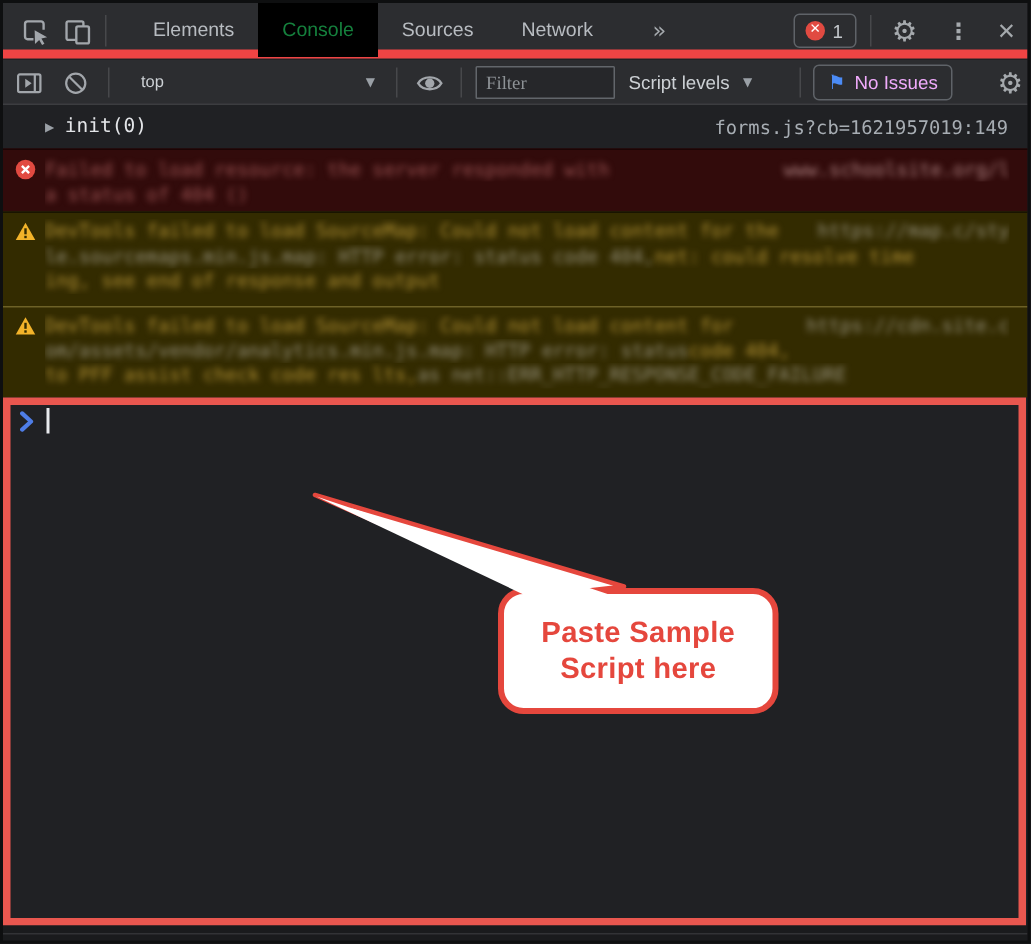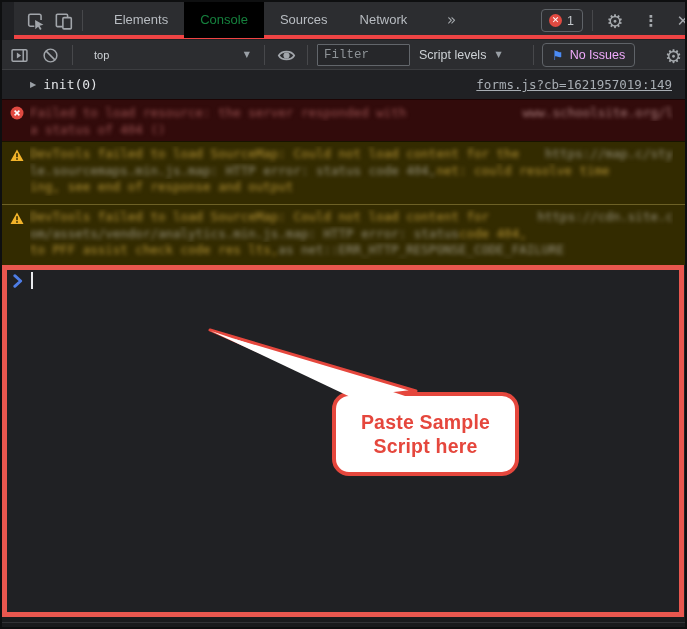--- a/index.html
+++ b/index.html
@@ -4,21 +4,21 @@
 <style>
   * { margin:0; padding:0; box-sizing:border-box; }
   html,body { background:#101113; }
   body { font-family:"Liberation Sans", sans-serif; }
 
   .window { position:relative; width:687px; height:629px; background:#202124; overflow:hidden; }
   .frame  { position:absolute; inset:0; border:2px solid #0e0f10; pointer-events:none; z-index:60; }
 
   
   .tabbar { position:absolute; left:2px; right:2px; top:2px; height:37px;
-            background:#2c2d30; border-bottom:4px solid #ef4444;margin-left:12px; }
+            background:#2c2d30; border-bottom:6px solid #ef4444; }
   .tb-icon { position:absolute; top:9px; width:20px; height:20px; display:flex;
              align-items:center; justify-content:center; cursor:pointer; }
   .vsep { position:absolute; top:8px; width:1px; height:21px; background:#47484b; }
   .tabs { position:absolute; left:84px; top:0; height:36px; display:flex; }
   .tab  { height:36px; line-height:36px; padding:0 16px; font-size:13px; color:#b8bcc1; cursor:pointer; }
   .tab.active { background:#000; color:#15803d; }
   .more-tabs { position:absolute; left:433px; top:0; height:36px; line-height:36px;
                font-size:15px; color:#b8bcc1; cursor:pointer; }
   .err-badge { position:absolute; left:527px; top:7px; height:23px; min-width:42px;
                border:1px solid #5f6368; border-radius:4px; display:flex; align-items:center;
@@ -35,39 +35,39 @@
   .tl-icon { position:absolute; top:6px; width:19px; height:19px; display:flex;
              align-items:center; justify-content:center; cursor:pointer; }
   .toolbar .vsep { top:5px; height:20px; }
   .ctx-select { position:absolute; left:84px; top:0; width:172px; height:29px; display:flex;
                 align-items:center; justify-content:space-between; padding:0 8px; cursor:pointer; }
   .ctx-select .lbl { font-size:11px; color:#cdd1d5; }
   .dd-arrow { font-size:8px; color:#9aa0a6; font-family:"DejaVu Sans", sans-serif; }
   .filter-input { position:absolute; left:315px; top:4px; width:93px; height:22px;
                   background:#26272a; border:1px solid #62666b; color:#cdd1d5;
                   font-size:12.5px; padding:0 6px; outline:none; border-radius:1px;
-                  font-family:Liberation Mono, monospace; }
+                  font-family:Liberation Serif, serif; }
   .filter-input::placeholder { color:#8d9296; }
   .levels { position:absolute; left:417px; top:0; height:29px; display:flex; align-items:center;
             gap:9px; cursor:pointer; }
   .levels .lbl { font-size:12.5px; color:#cdd1d5; }
   .issues { position:absolute; left:540px; top:3px; height:24px; border:1px solid #5f6368;
             border-radius:4px; display:flex; align-items:center; padding:0 9px; gap:6px; cursor:pointer; }
   .issues .flag { color:#4b8bf5; font-size:13px; font-family:"DejaVu Sans", sans-serif; }
   .issues .lbl { font-size:12.5px; color:#f0abfc; }
 
   
   .mono { font-family:"DejaVu Sans Mono", monospace; }
   .row-trace { position:absolute; left:2px; right:2px; top:70px; height:29px;
                display:flex; align-items:center; }
   .expander { margin-left:28px; font-size:8px; color:#9aa0a6; cursor:pointer;
               font-family:"DejaVu Sans", sans-serif; }
   .trace-label { margin-left:7px; font-size:13px; color:#e3e5e8; }
   .trace-link { margin-left:auto; margin-right:13px; font-size:12.5px; color:#a7adb3;
-                text-decoration:underline; cursor:pointer; }
+                cursor:pointer; }
 
   .row-error { position:absolute; left:2px; right:2px; top:99px; height:42px;
                background:#320b0b; border-top:1px solid #1c0404; }
   .row-warn  { position:absolute; left:2px; right:2px; background:#332b00; }
   .row-warn.w1 { top:141px; height:63px; border-top:1px solid #181400; }
   .row-warn.w2 { top:204px; height:61px; border-top:1px solid #6d6126; }
   .msg-icon { position:absolute; left:8px; top:6px; }
   .msg-body { position:absolute; left:28px; right:12px; top:4px; }
   .mline { display:flex; justify-content:space-between; font-size:12.5px; line-height:17px;
            white-space:nowrap; overflow:hidden; }

